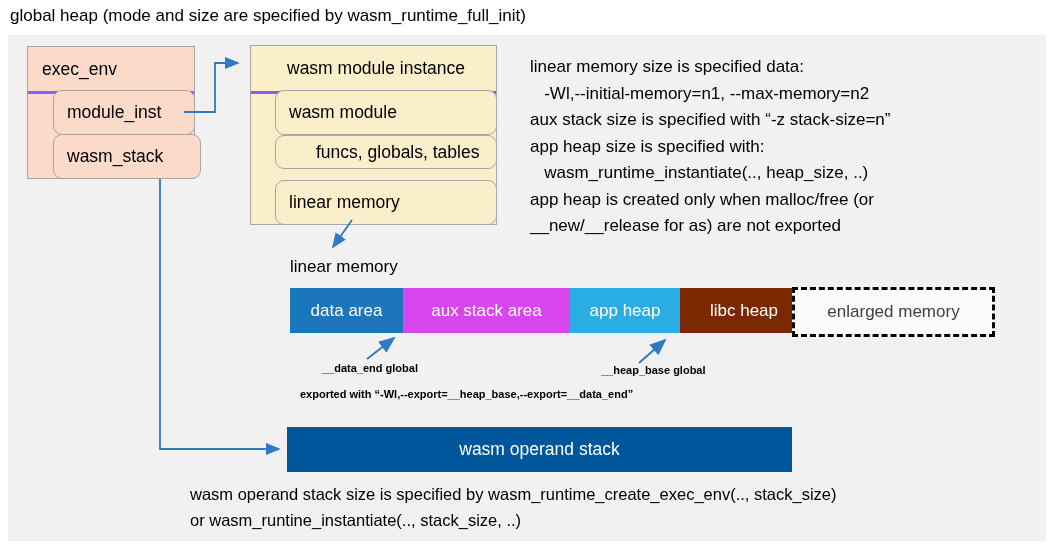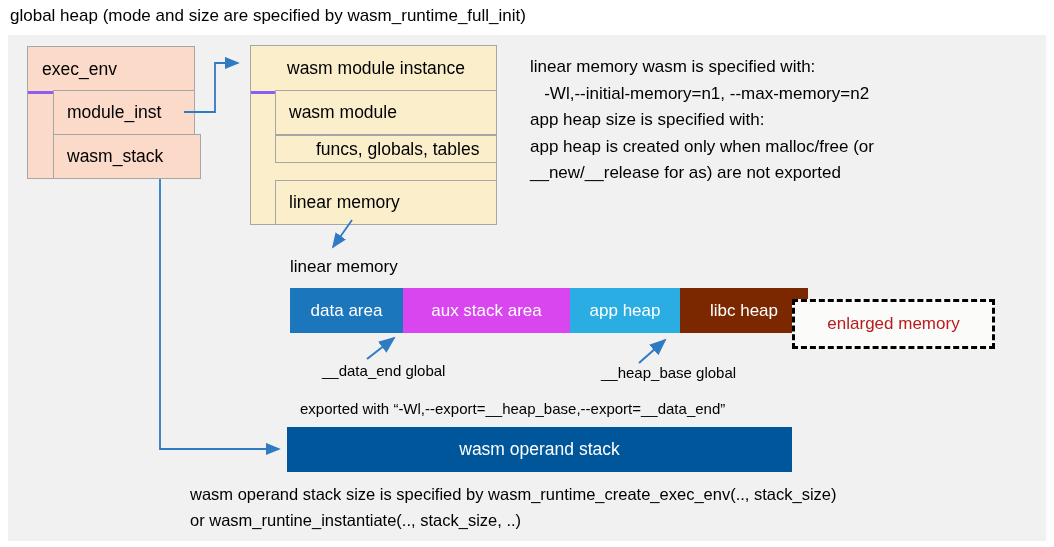--- a/index.html
+++ b/index.html
@@ -9,55 +9,55 @@
   }
   .abs{position:absolute;box-sizing:border-box;}
   .panel{left:8px;top:35px;width:1038px;height:506px;background:#F1F1F2;}
   .title{left:10px;top:6px;font-size:17px;white-space:nowrap;}
 
   
   .sbox{border:1px solid #A6A6A6;background:#FBDACA;font-size:17.5px;}
   .ibox{border:1px solid #A6A6A6;background:#FBEECB;font-size:17.5px;}
   .box-hdr{position:absolute;left:0;top:0;right:0;border-bottom:3px solid #8b5cf6;
     display:flex;align-items:center;padding-left:14px;}
-  .row{display:flex;align-items:center;padding-left:13px;}
+  .row{display:flex;align-items:center;padding-left:13px;border-radius:9px;}
 
   .exec-env{left:27px;top:46px;width:168px;height:133px;}
   .exec-env .box-hdr{height:44px;}
   .module-inst{left:53px;top:90px;width:142px;height:45px;}
   .wasm-stack{left:53px;top:134px;width:148px;height:45px;}
 
   .wmi{left:250px;top:45px;width:247px;height:180px;}
   .wmi .box-hdr{height:45px;padding-left:36px;}
   .wmi-row1{left:275px;top:90px;width:222px;height:45px;}
-  .wmi-row2{left:275px;top:135px;width:222px;height:28px;padding-left:40px;}
+  .wmi-row2{left:275px;top:135px;width:222px;height:34px;padding-left:40px;}
   .wmi-row3{left:275px;top:180px;width:222px;height:45px;}
 
   
   .notes-top{left:530px;top:54px;width:520px;font-size:17px;line-height:26.5px;}
   .notes-top div{white-space:pre;}
   .notes-bottom{left:190px;top:482px;width:860px;font-size:16.5px;line-height:25.5px;}
   .notes-bottom div{white-space:pre;}
 
   .lm-label{left:290px;top:257px;font-size:17px;}
 
   
   .seg{top:288px;height:45px;display:flex;align-items:center;justify-content:center;
     font-size:17px;color:#fff;white-space:nowrap;}
   .seg-data{left:290px;width:113px;background:#1B76BC;}
   .seg-aux{left:403px;width:167px;background:#d946ef;}
   .seg-app{left:570px;width:110px;background:#29ADE3;}
   .seg-libc{left:680px;width:128px;background:#7B2800;}
-  .seg-enl{left:792px;top:299px;width:203px;height:50px;background:#FBFBF9;
-    border:3px dashed #000;color:#b91c1c;}
+  .seg-enl{left:792px;top:287px;width:203px;height:50px;background:#FBFBF9;
+    border:3px dashed #000;color:#404040;}
 
-  .ann{font-size:15px;white-space:nowrap;}
+  .ann{font-size:11px;white-space:nowrap;font-weight:bold;}
   .data-end-label{left:322px;top:362px;}
   .heap-base-label{left:601px;top:364px;}
-  .exported-label{left:300px;top:388px;margin-top:12px;}
+  .exported-label{left:300px;top:388px;}
 
   .operand-bar{left:287px;top:427px;width:505px;height:45px;background:#00569A;
     display:flex;align-items:center;justify-content:center;color:#fff;font-size:17.5px;}
 
   .overlay{left:0;top:0;pointer-events:none;}
 </style>
 </head>
 <body>
 
 <div class="abs title">global heap (mode and size are specified by wasm_runtime_full_init)</div>
@@ -85,23 +85,25 @@
   <span>wasm module</span>
 </div>
 <div class="abs ibox row wmi-row2">
   <span>funcs, globals, tables</span>
 </div>
 <div class="abs ibox row wmi-row3">
   <span>linear memory</span>
 </div>
 
 <div class="abs notes-top">
-  <div>linear memory wasm is specified with:</div>
+  <div>linear memory size is specified data:</div>
   <div>   -Wl,--initial-memory=n1, --max-memory=n2</div>
+  <div>aux stack size is specified with “-z stack-size=n”</div>
   <div>app heap size is specified with:</div>
+  <div>   wasm_runtime_instantiate(.., heap_size, ..)</div>
   <div>app heap is created only when malloc/free (or</div>
   <div>__new/__release for as) are not exported</div>
 </div>
 
 <div class="abs lm-label">linear memory</div>
 
 <div class="abs seg seg-data">
   <span>data area</span>
 </div>
 <div class="abs seg seg-aux">

